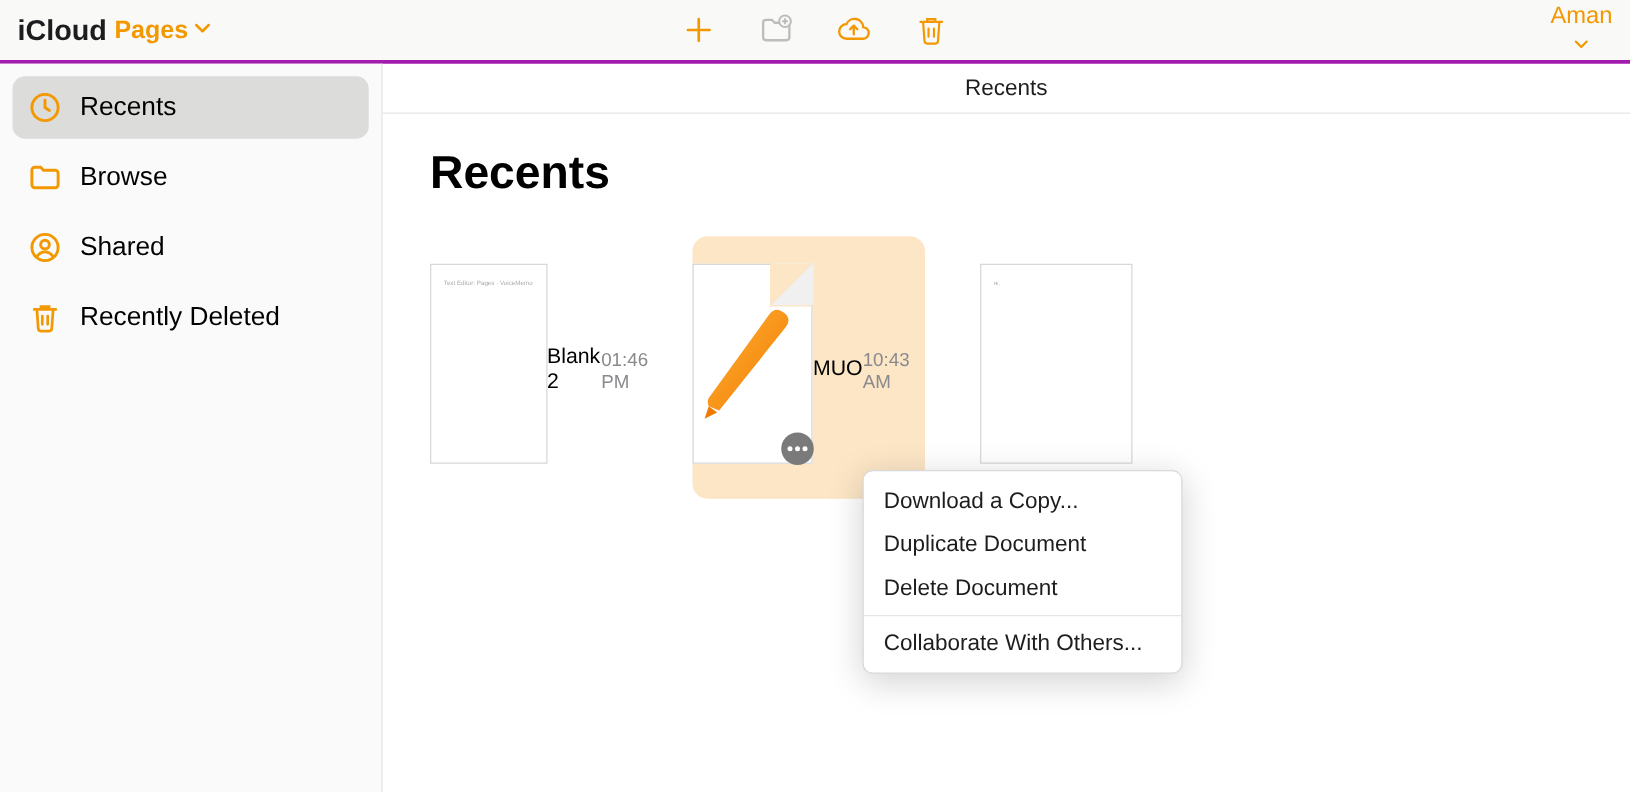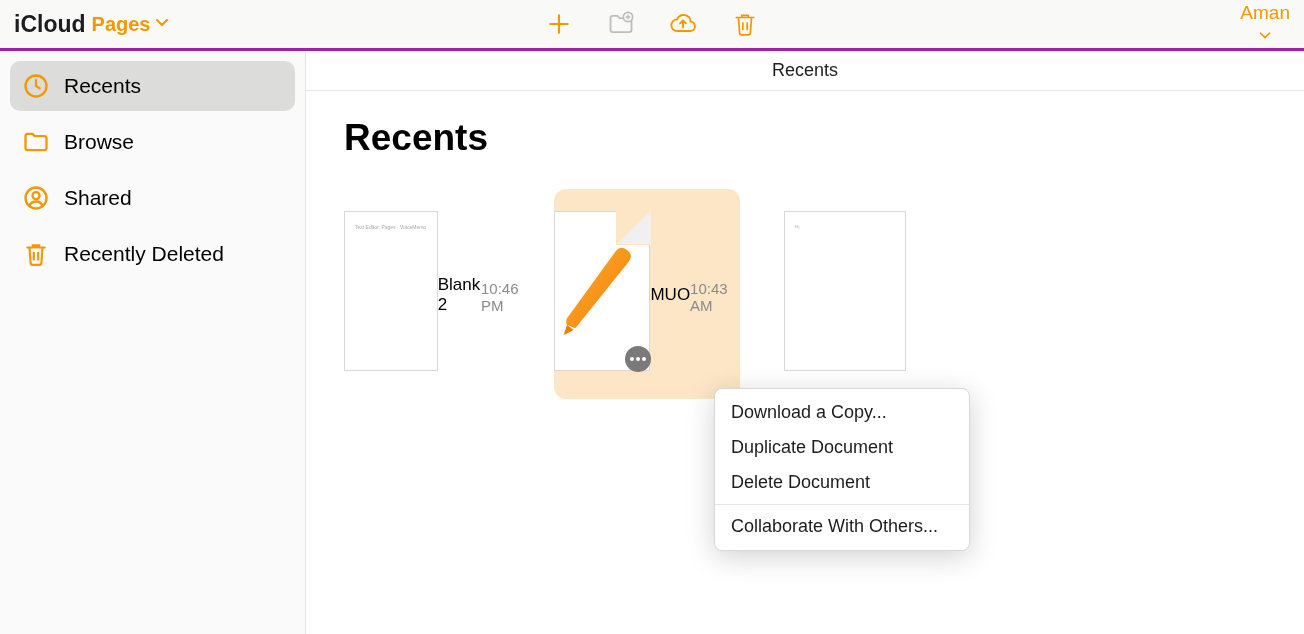--- a/index.html
+++ b/index.html
@@ -123,29 +123,28 @@
       background: #7a7a7a;
       display: flex;
       align-items: center;
       justify-content: center;
       gap: 2px;
     }
     .more-badge span { width: 4px; height: 4px; background: #fff; border-radius: 50%; }
     
     .context-menu {
       position: absolute;
-      top: 388px;
+      top: 376px;
       left: 690px;
       width: 256px;
       background: #fff;
       border: 1px solid #d8d8d8;
       border-radius: 8px;
       box-shadow: 0 6px 28px rgba(0,0,0,0.18);
       padding: 6px 0;
-      margin-left: 24px;
     }
     .menu-item {
       padding: 7px 16px;
       font-size: 18px;
       color: #1d1d1f;
       cursor: pointer;
     }
     .menu-item.disabled { color: #aeaeb2; cursor: default; }
     .menu-sep { height: 1px; background: #e5e5e5; margin: 4px 0; }
   </style>
@@ -245,21 +244,21 @@
     <div class="content-body">
       <h1 class="page-title">Recents</h1>
 
       <div class="docs-grid">
 
         <div class="doc-item">
           <div class="doc-thumb">
             <span class="tiny-text">Text Editor: Pages · VoiceMemo</span>
           </div>
           <div class="doc-name">Blank 2</div>
-          <div class="doc-time">10:46 PM</div>
+          <div class="doc-time">01:46 PM</div>
         </div>
 
         <div class="doc-item selected">
           <div class="doc-thumb with-pen">
             <div class="fold-corner"></div>
             <svg class="pen" viewBox="0 0 100 120">
               <defs>
                 <linearGradient id="penGrad" x1="0" y1="0" x2="1" y2="1">
                   <stop offset="0%" stop-color="#ffb236"></stop>
                   <stop offset="100%" stop-color="#f07a00"></stop>

